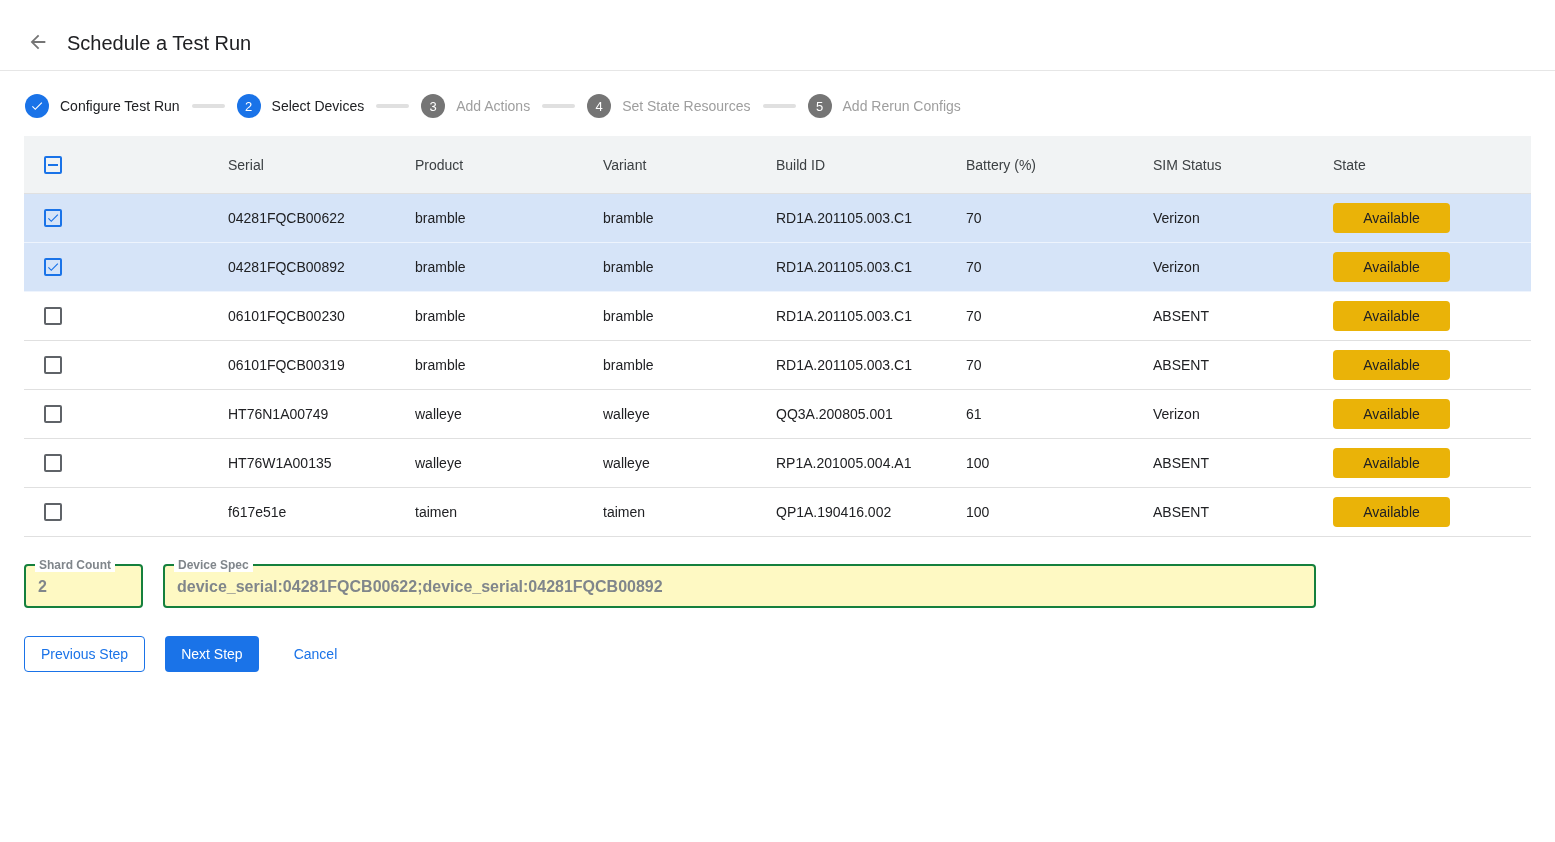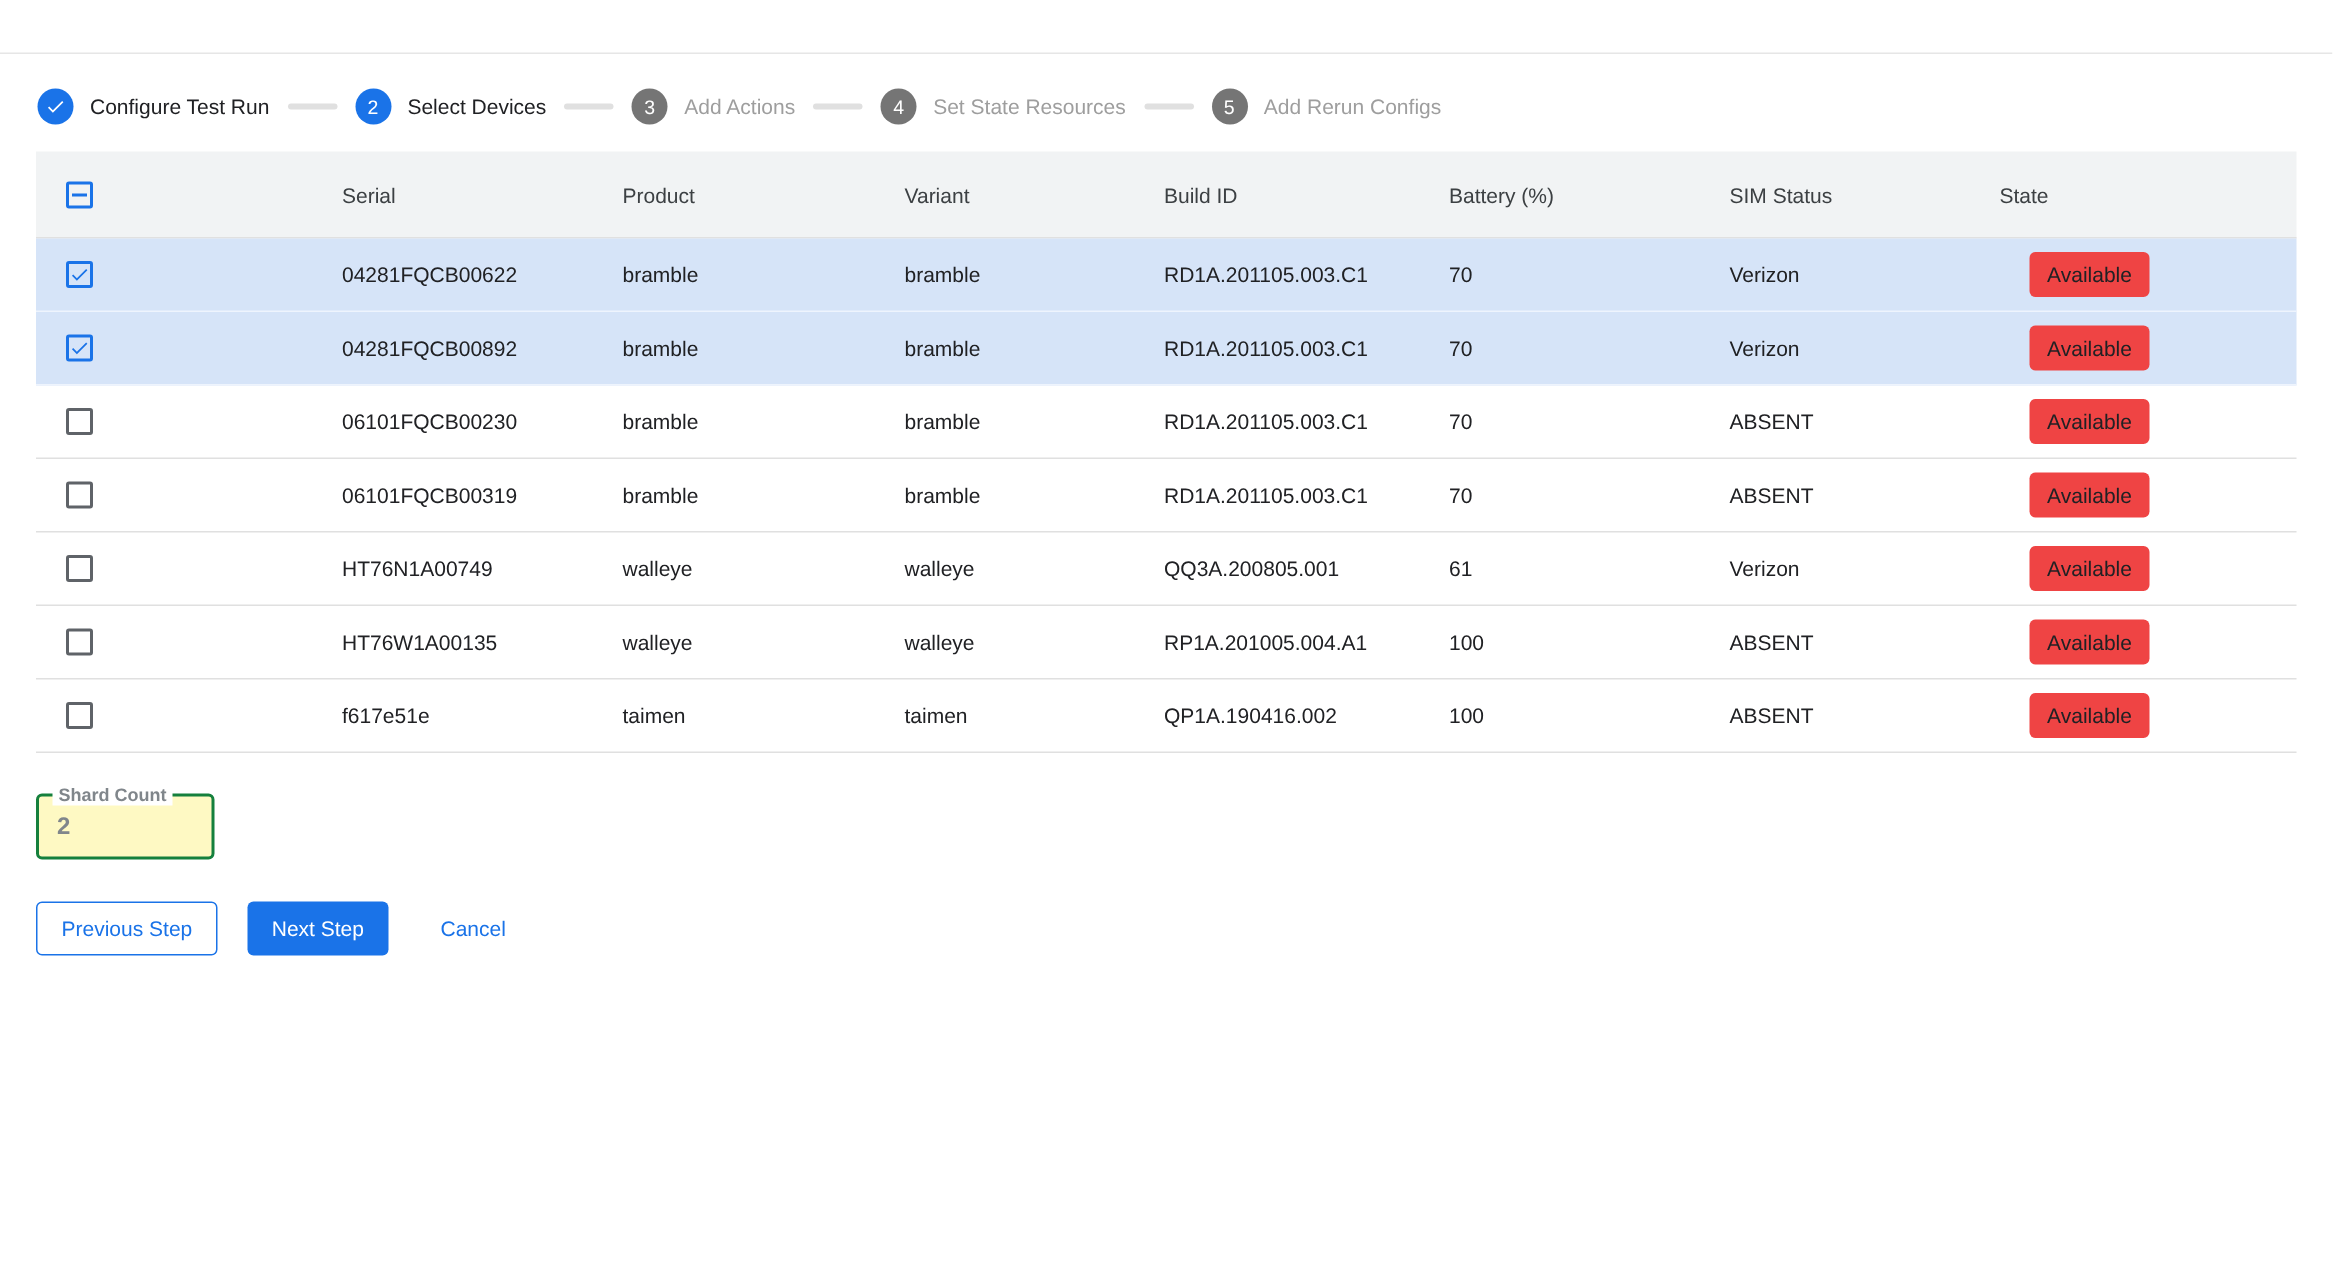--- a/index.html
+++ b/index.html
@@ -35,22 +35,22 @@
   .trow { height: 49px; font-size: 14px; border-bottom: 1px solid #e0e0e0; cursor: pointer; }
   .trow.selected { background: #d6e4f8; border-bottom-color: #eef4fd; }
   .cell-cb { padding-left: 20px; }
 
   .cb { width: 18px; height: 18px; border: 2px solid #5f6368; border-radius: 2px;
     background: transparent; display: flex; align-items: center; justify-content: center; cursor: pointer; }
   .cb.blue { border-color: #1a73e8; }
   .cb .dash { width: 10px; height: 2px; background: #1a73e8; }
   .cb svg { display: block; }
 
-  .badge { display: inline-block; width: 80px; height: 30px; line-height: 30px;
-    text-align: center; background: #ef4444; color: #202124; border-radius: 4px; font-size: 14px; margin-left: 20px; }
+  .badge { display: inline-block; width: 117px; height: 30px; line-height: 30px;
+    text-align: center; background: #eab308; color: #202124; border-radius: 4px; font-size: 14px; }
 
   
   .form-row { display: flex; align-items: flex-start; margin: 27px 24px 0 24px; }
   .field { position: relative; height: 44px; border: 2px solid #15803d; border-radius: 4px; background: #fef9c3; font-weight: bold; }
   .field-shard { width: 119px; }
   .field-spec { width: 1153px; margin-left: 20px; }
   .field-label { position: absolute; top: -8px; left: 9px; background: #fff; padding: 0 4px;
     font-size: 12px; color: #80868b; white-space: nowrap; }
   .field-value { padding: 0 12px; line-height: 42px; font-size: 16px; color: #80868b;
     white-space: nowrap; overflow: hidden; }
@@ -64,20 +64,30 @@
   .btn { height: 36px; border-radius: 4px; font-size: 14px; font-weight: 500; cursor: pointer;
     font-family: "Liberation Sans", sans-serif; padding: 0 16px; }
   .btn-prev { background: #ffffff; border: 1px solid #1a73e8; color: #1a73e8; }
   .btn-next { background: #1a73e8; border: none; color: #ffffff; margin-left: 20px; }
   .btn-cancel { background: none; border: none; color: #1a73e8; margin-left: 19px; }
 </style>
 </head>
 <body>
 
 <div class="page-header">
+  <div class="title-row">
+    <button class="back-btn">
+      <span>
+        <svg width="22" height="22" viewBox="0 0 24 24">
+            <path d="M20 11H7.8l5.6-5.6L12 4l-8 8 8 8 1.4-1.4L7.8 13H20v-2z" fill="#757575"></path>
+          </svg>
+      </span>
+    </button>
+    <h1 class="page-title">Schedule a Test Run</h1>
+  </div>
 </div>
 <hr class="top-divider">
 
 <div class="stepper">
   <div class="step">
     <span class="step-circle done">
       <svg width="14" height="14" viewBox="0 0 24 24">
           <path d="M9 16.2 4.8 12l-1.4 1.4L9 19 21 7l-1.4-1.4z" fill="#ffffff"></path>
         </svg>
     </span>
@@ -219,19 +229,23 @@
     <div>ABSENT</div>
     <div><span class="badge">Available</span></div>
   </div>
 </div>
 
 <div class="form-row">
   <div class="field field-shard">
     <span class="field-label">Shard Count</span>
     <div class="field-value">2</div>
   </div>
+  <div class="field field-spec">
+    <span class="field-label">Device Spec</span>
+    <div class="field-value">device_serial:04281FQCB00622;device_serial:04281FQCB00892</div>
+  </div>
 </div>
 
 <div class="actions">
   <button class="btn btn-prev">Previous Step</button>
   <button class="btn btn-next">Next Step</button>
   <button class="btn btn-cancel">Cancel</button>
 </div>
 
 </body></html>

